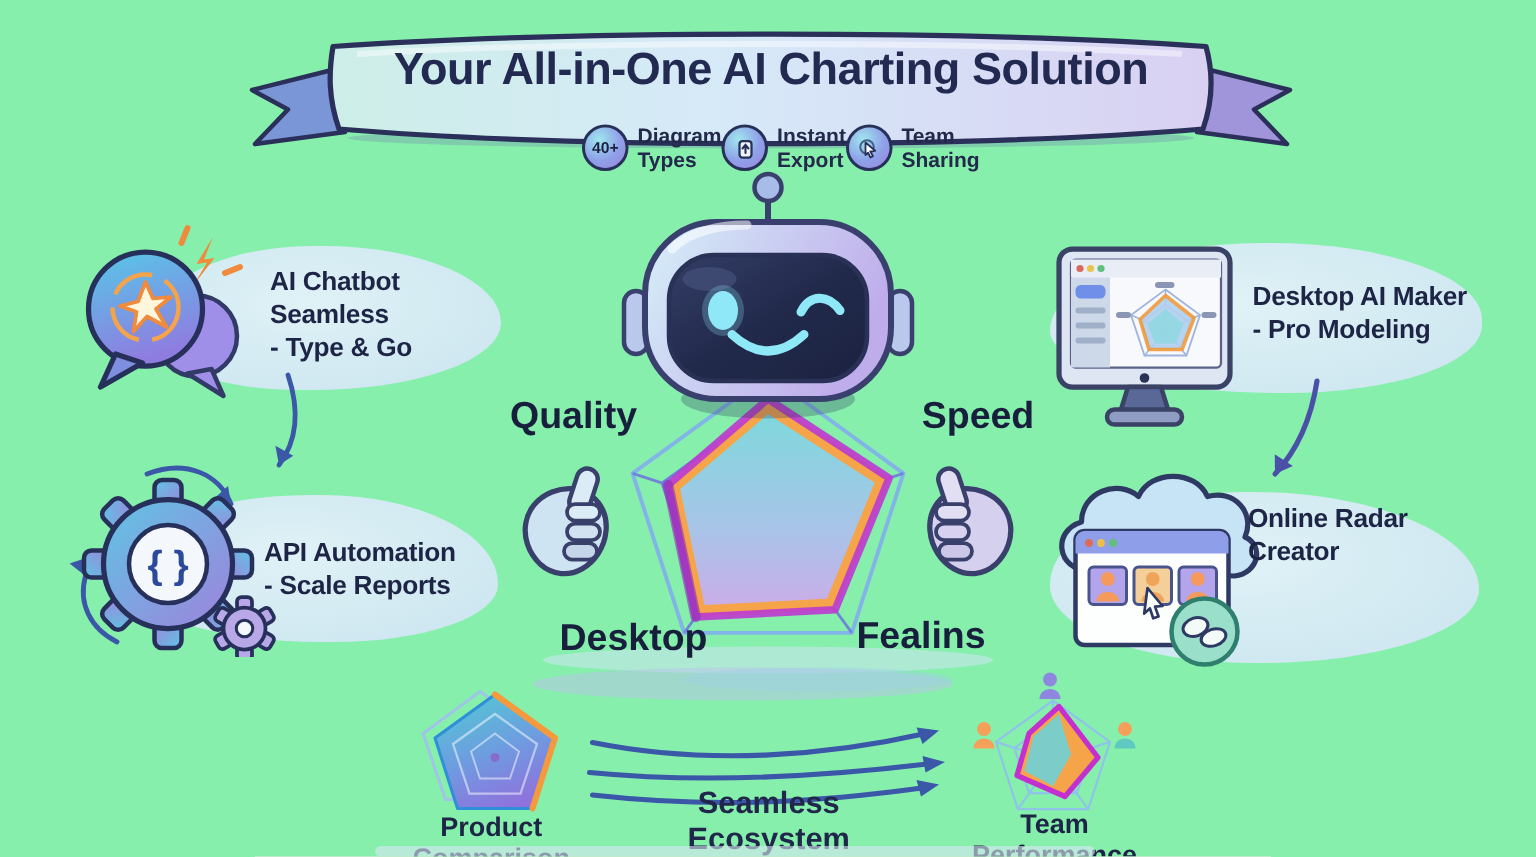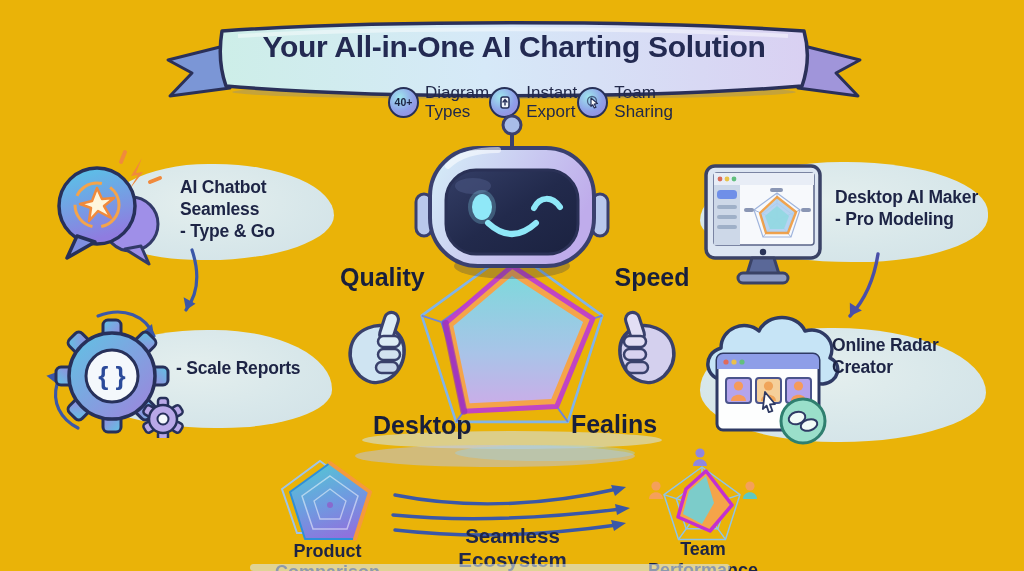--- a/index.html
+++ b/index.html
@@ -1,28 +1,28 @@
 <!DOCTYPE html>
 <html><head>
 <meta charset="utf-8">
 <style>
   html,body{margin:0;padding:0;background:#e8e6e0;}
-  #stage{position:relative;width:1024px;height:571px;background:#eab308;overflow:hidden;
+  #stage{position:relative;width:1024px;height:571px;background:#86efac;overflow:hidden;
          font-family:"Liberation Sans", sans-serif;color:#1e2547;}
   .abs{position:absolute;}
   
   #banner-title{left:230px;top:30px;width:568px;text-align:center;font-size:30px;font-weight:700;
     letter-spacing:-0.3px;color:#232a52;}
   
   #badge-row{left:388px;top:83px;display:flex;}
   .badge{display:flex;align-items:center;gap:6px;}
   .badge-circle{width:27px;height:27px;border-radius:50%;border:2.5px solid #273058;
     background:radial-gradient(circle at 35% 30%, #9fe6ee, #8fa0e8 55%, #9a86dd);
     display:flex;align-items:center;justify-content:center;font-size:10.5px;font-weight:700;color:#1c2340;flex:0 0 auto;}
-  .badge-label{font-size:17px;font-weight:400;line-height:1.12;color:#22294a;}
+  .badge-label{font-size:14px;font-weight:700;line-height:1.12;color:#22294a;}
   .badge-label span{display:block;}
   
   .blob{background:radial-gradient(ellipse at 45% 40%, #e4f2fa 0%, #d7eaf6 55%, #cfe3f2 100%);
     opacity:.95;}
   
   .feat-text{font-size:17.5px;font-weight:700;line-height:1.26;letter-spacing:-0.2px;color:#1d2445;}
   
   .axis-label{font-size:25px;font-weight:700;color:#181f3c;text-align:center;}
   .mini-label{font-size:18px;font-weight:700;color:#1d2445;text-align:center;}
   #flow-label{font-size:20.5px;font-weight:700;color:#20274a;text-align:center;}
@@ -151,20 +151,21 @@
         <rect x="-5" y="-21" width="10" height="9" rx="3" transform="rotate(120)"></rect>
         <rect x="-5" y="-21" width="10" height="9" rx="3" transform="rotate(180)"></rect>
         <rect x="-5" y="-21" width="10" height="9" rx="3" transform="rotate(240)"></rect>
         <rect x="-5" y="-21" width="10" height="9" rx="3" transform="rotate(300)"></rect>
       </g>
       <circle r="14" fill="#b9a8e8" stroke="#27305a" stroke-width="2.5"></circle>
       <circle r="5.5" fill="#f4f8fc" stroke="#27305a" stroke-width="2"></circle>
     </g>
   </svg>
   <div class="abs feat-text" style="left:176px;top:357px;width:160px;">
+    <div>API Automation</div>
     <div>- Scale Reports</div>
   </div>
 
   <div class="abs blob" style="left:700px;top:162px;width:288px;height:100px;border-radius:50% 50% 46% 54% / 60% 52% 46% 42%;"></div>
   <div class="abs blob" style="left:700px;top:328px;width:286px;height:114px;border-radius:46% 54% 52% 48% / 55% 58% 44% 46%;"></div>
 
   <svg class="abs" style="left:700px;top:160px;" width="128" height="160" viewBox="0 0 128 160">
     <rect x="6" y="6" width="114" height="92" rx="9" fill="#dde6f2" stroke="#3a4266" stroke-width="3.5"></rect>
     <rect x="14" y="13" width="100" height="72" rx="3" fill="#f7f9fc" stroke="#5a6488" stroke-width="1.5"></rect>
     <rect x="14" y="13" width="100" height="12" fill="#e8edf6"></rect>

